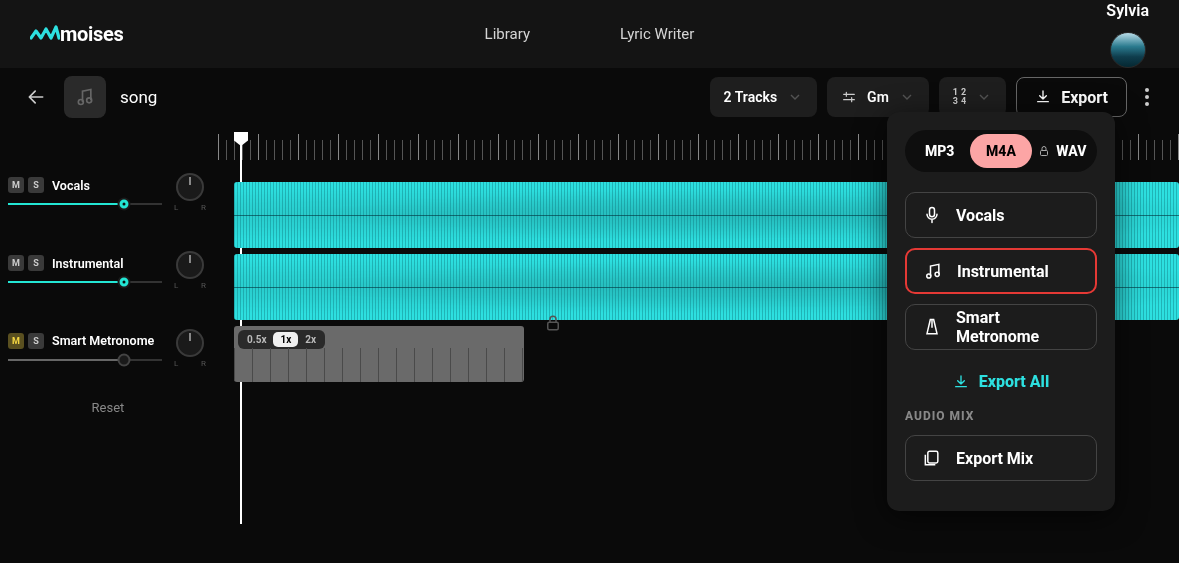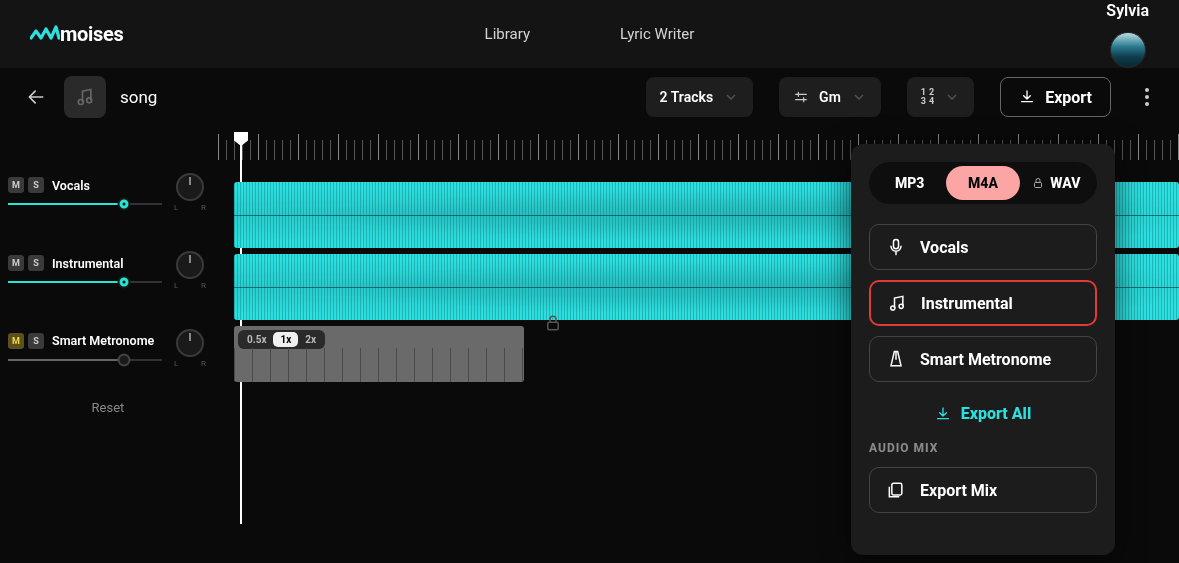--- a/index.html
+++ b/index.html
@@ -64,21 +64,21 @@
   .song-icon {
     width: 42px; height: 42px; border-radius: 8px;
     background: #2a2a2a;
     display: flex; align-items: center; justify-content: center;
   }
   .song-title { font-size: 17px; font-weight: 400; text-align: right; }
   .toolbar2-right {
     margin-left: auto;
     display: flex;
     align-items: center;
-    gap: 26px;
+    gap: 10px;
   }
   .pill {
     background: #1e1e1e;
     border-radius: 8px;
     height: 40px;
     padding: 0 14px;
     display: flex; align-items: center; gap: 10px;
     font-size: 14px;
     font-weight: 600;
     cursor: pointer;
@@ -259,25 +259,25 @@
     position:absolute;
     left: 326px;
     top: 188px;
     color:#555;
   }
 
   
   .popover {
     position: absolute;
     right: 64px;
-    top: 144px;
-    width: 264px;
+    top: 112px;
+    width: 228px;
     background: #1c1c1c;
     border-radius: 12px;
-    padding: 18px 18px 32px;
+    padding: 18px 18px 20px;
     box-shadow: 0 6px 30px rgba(0,0,0,.6);
     z-index: 50;
   }
   .format-seg {
     display:flex;
     background: #0e0e0e;
     border-radius: 999px;
     padding: 4px;
     margin-bottom: 20px;
   }

